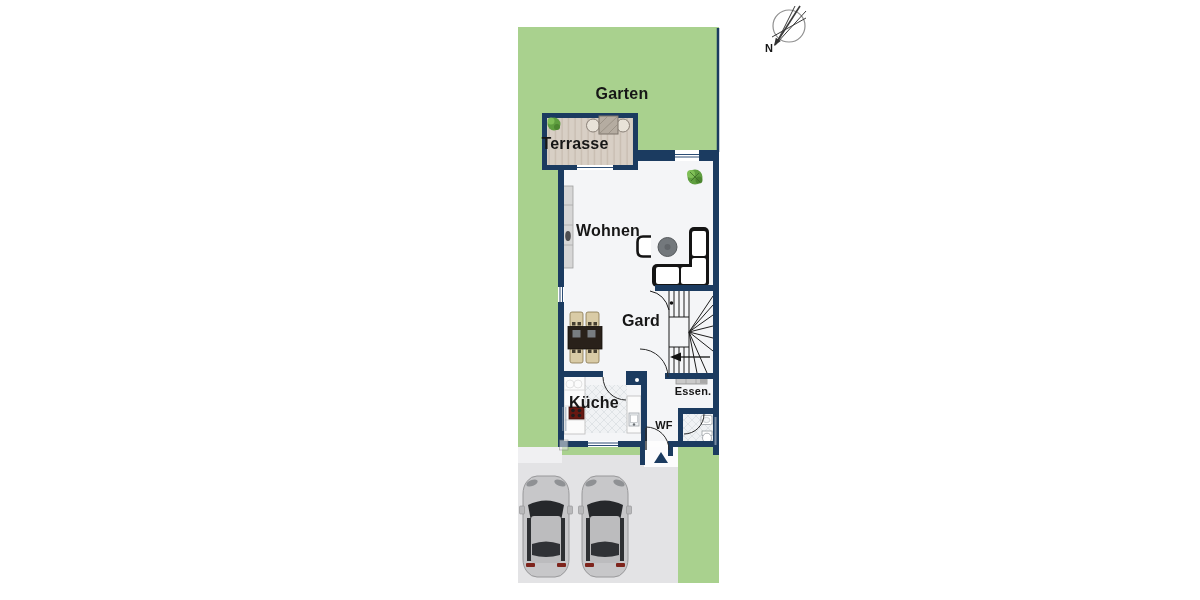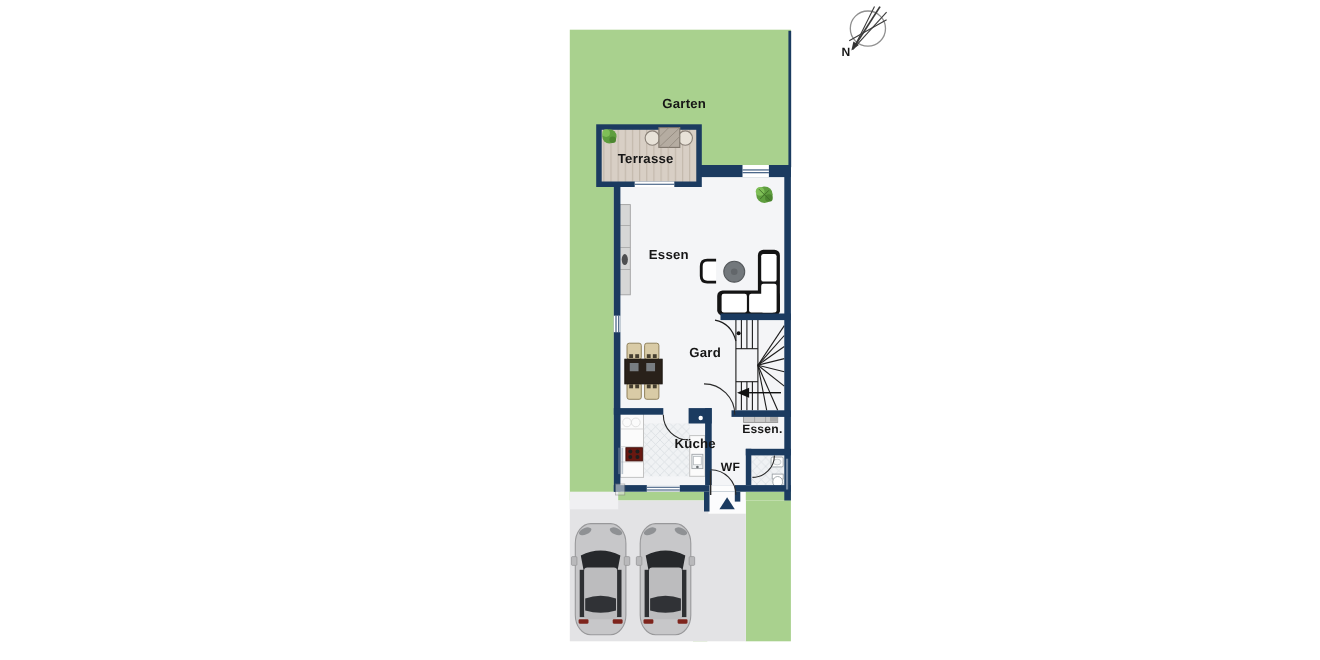--- a/index.html
+++ b/index.html
@@ -6,21 +6,21 @@
   .page{position:relative;width:1200px;height:600px;background:#fff;overflow:hidden;
         font-family:"Liberation Sans",sans-serif;}
   svg{position:absolute;left:0;top:0;}
   .garden{fill:var(--garden,#a9d18e);}
   .wall{fill:var(--wall,#1b3b60);}
   .floor{fill:var(--floor,#f4f5f7);}
   .park{fill:var(--parking,#e3e3e5);}
   .tilebg{fill:var(--tile-bg,#f0f2f4);}
   .carbody{fill:var(--car-body,#c7c7c9);}
   .stove{fill:var(--stove,#681811);}
-  .lbl{position:absolute;transform:translate(-50%,-50%);font-weight:bold;font-size:12px;
+  .lbl{position:absolute;transform:translate(-50%,-50%);font-weight:bold;font-size:16px;
        color:#161616;letter-spacing:.2px;white-space:nowrap;}
   .lbl.sm{font-size:11px;}
 </style>
 </head>
 <body>
 
 <div class="page">
 
 <svg width="1200" height="600" viewBox="0 0 1200 600">
   <defs>
@@ -260,20 +260,20 @@
 
   <g opacity="0.55">
     <rect x="562" y="407" width="1.5" height="24" fill="#8899aa"></rect>
     <rect x="565" y="407" width="1.5" height="24" fill="#8899aa"></rect>
     <rect x="559.5" y="440" width="8.5" height="10" fill="#e8e8e8" stroke="#777" stroke-width="0.7"></rect>
   </g>
   <rect x="714.5" y="417" width="2" height="28" fill="#cfd8e2" opacity="0.5"></rect>
 </svg>
 
   <div class="lbl" style="left:622px;top:94px">Garten</div>
-  <div class="lbl" style="left:587px;top:144px">Terrasse</div>
-  <div class="lbl" style="left:608px;top:231px">Essen</div>
+  <div class="lbl" style="left:575px;top:144px">Terrasse</div>
+  <div class="lbl" style="left:608px;top:231px">Wohnen</div>
   <div class="lbl" style="left:641px;top:321px">Gard</div>
-  <div class="lbl" style="left:632px;top:403px">Küche</div>
+  <div class="lbl" style="left:594px;top:403px">Küche</div>
   <div class="lbl sm" style="left:664px;top:425px">WF</div>
   <div class="lbl sm" style="left:693px;top:391px">Essen.</div>
   <div class="lbl sm" style="left:769px;top:48px">N</div>
 </div>
 
 </body></html>

